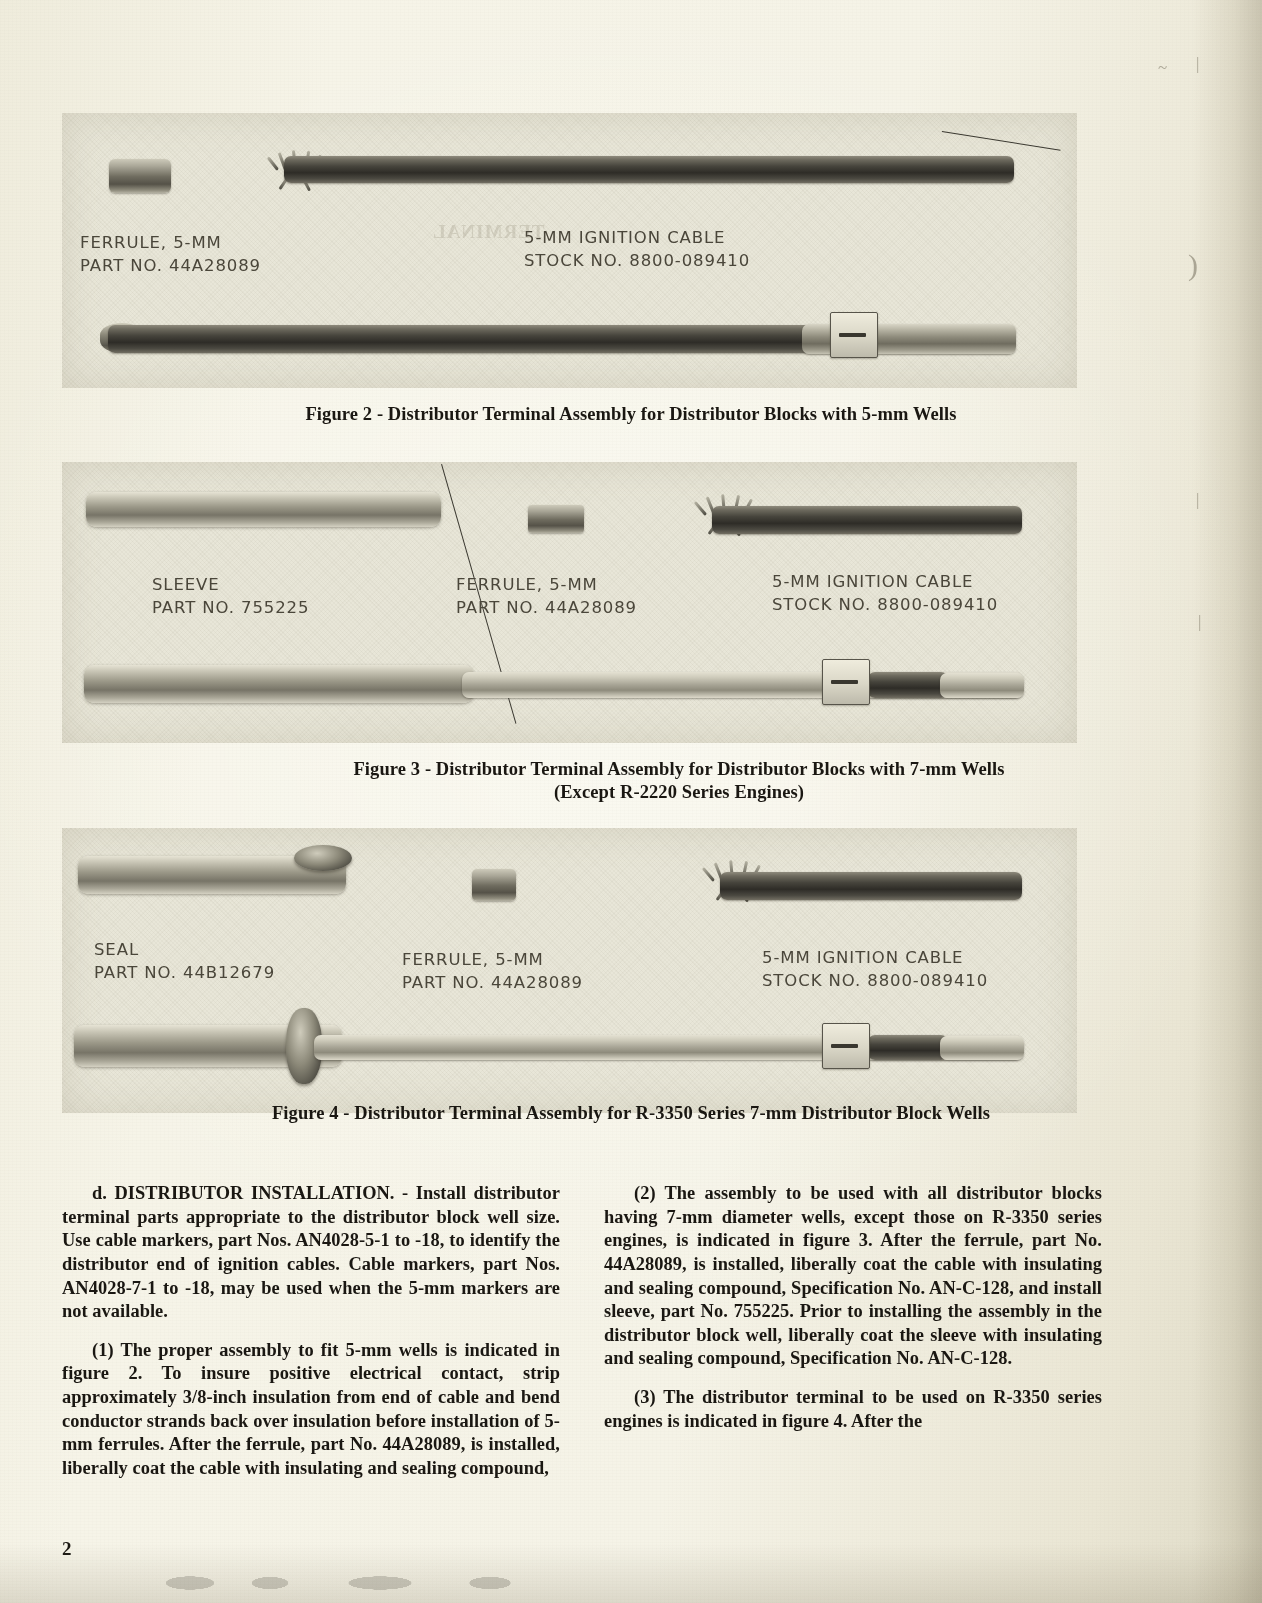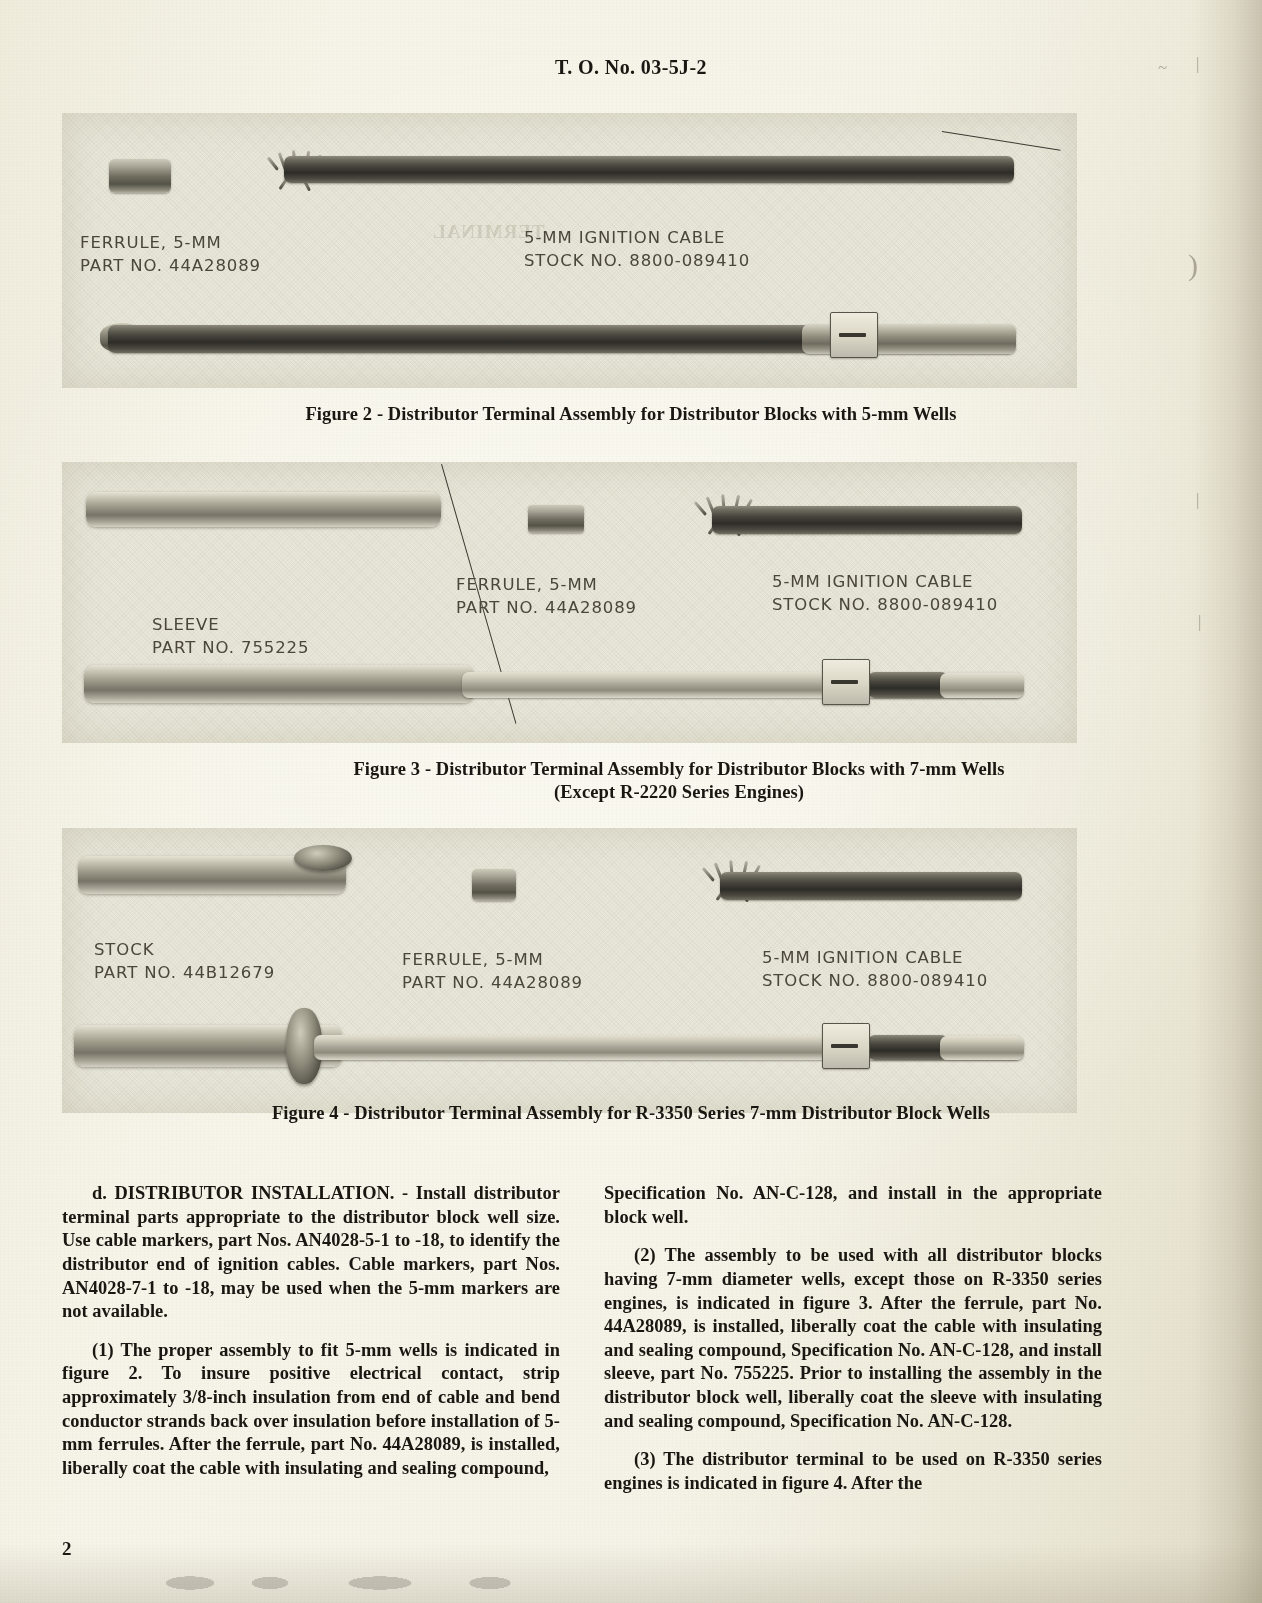--- a/index.html
+++ b/index.html
@@ -231,21 +231,20 @@
     pointer-events: none;
   }
 </style>
 </head>
 <body>
 
 <div class="page">
   <div class="paper-tone"></div>
   <div class="paper-grain"></div>
 
-  <div class="header">T. O. No. 03-5J-2</div>
 
   <div class="margin-mark" style="top:58px; left:1158px;">~</div>
   <div class="margin-mark" style="top:54px; left:1196px;">|</div>
   <div class="margin-mark" style="top:248px; left:1188px; font-size:30px;">)</div>
   <div class="margin-mark" style="top:490px; left:1196px;">|</div>
   <div class="margin-mark" style="top:612px; left:1198px;">|</div>
 
   <div class="figure-plate" style="left:62px; top:113px; width:1015px; height:275px;">
     <div class="plate-noise"></div>
     <div class="ghost" style="left:370px; top:108px;">TERMINAL</div>
@@ -297,21 +296,21 @@
       <span style="left:21px; top:-1px; height:21px; transform:rotate(-5deg);"></span>
       <span style="left:31px; top:0px;  height:20px; transform:rotate(12deg);"></span>
       <span style="left:40px; top:3px;  height:17px; transform:rotate(28deg);"></span>
       <span style="left:5px;  top:25px; height:15px; transform:rotate(36deg);"></span>
       <span style="left:36px; top:25px; height:15px; transform:rotate(-30deg);"></span>
     </div>
     <div class="cable" style="left:650px; top:44px; width:310px; height:28px;"></div>
 
     <div class="hairline" style="left:380px; top:2px; width:270px; height:1px; transform:rotate(74deg);"></div>
 
-    <div class="part-label" style="left:90px; top:111px;margin-top:40px;">
+    <div class="part-label" style="left:90px; top:111px;">
       <span>SLEEVE</span><br>
       <span>PART NO. 755225</span>
     </div>
     <div class="part-label" style="left:394px; top:111px;">
       <span>FERRULE, 5-MM</span><br>
       <span>PART NO. 44A28089</span>
     </div>
     <div class="part-label" style="left:710px; top:108px;">
       <span>5-MM IGNITION CABLE</span><br>
       <span>STOCK NO. 8800-089410</span>
@@ -343,21 +342,21 @@
       <span style="left:11px; top:0px;  height:20px; transform:rotate(-22deg);"></span>
       <span style="left:21px; top:-1px; height:21px; transform:rotate(-5deg);"></span>
       <span style="left:31px; top:0px;  height:20px; transform:rotate(12deg);"></span>
       <span style="left:40px; top:3px;  height:17px; transform:rotate(28deg);"></span>
       <span style="left:5px;  top:25px; height:15px; transform:rotate(36deg);"></span>
       <span style="left:36px; top:25px; height:15px; transform:rotate(-30deg);"></span>
     </div>
     <div class="cable" style="left:658px; top:44px; width:302px; height:28px;"></div>
 
     <div class="part-label" style="left:32px; top:110px;">
-      <span>STOCK</span><br>
+      <span>SEAL</span><br>
       <span>PART NO. 44B12679</span>
     </div>
     <div class="part-label" style="left:340px; top:120px;">
       <span>FERRULE, 5-MM</span><br>
       <span>PART NO. 44A28089</span>
     </div>
     <div class="part-label" style="left:700px; top:118px;">
       <span>5-MM IGNITION CABLE</span><br>
       <span>STOCK NO. 8800-089410</span>
     </div>
@@ -375,21 +374,20 @@
   <div class="caption" style="top:1102px;">
     <span>Figure 4 - Distributor Terminal Assembly for R-3350 Series 7-mm Distributor Block Wells</span>
   </div>
 
   <div class="body-cols">
     <div class="col">
       <p class="indent">d. DISTRIBUTOR INSTALLATION. - Install distributor terminal parts appropriate to the distributor block well size. Use cable markers, part Nos. AN4028-5-1 to -18, to identify the distributor end of ignition cables. Cable markers, part Nos. AN4028-7-1 to -18, may be used when the 5-mm markers are not available.</p>
       <p class="indent">(1) The proper assembly to fit 5-mm wells is indicated in figure 2. To insure positive electrical contact, strip approximately 3/8-inch insulation from end of cable and bend conductor strands back over insulation before installation of 5-mm ferrules. After the ferrule, part No. 44A28089, is installed, liberally coat the cable with insulating and sealing compound,</p>
     </div>
     <div class="col">
-      <p class="no-indent">Specification No. AN-C-128, and install in the appropriate block well.</p>
       <p class="indent">(2) The assembly to be used with all distributor blocks having 7-mm diameter wells, except those on R-3350 series engines, is indicated in figure 3. After the ferrule, part No. 44A28089, is installed, liberally coat the cable with insulating and sealing compound, Specification No. AN-C-128, and install sleeve, part No. 755225. Prior to installing the assembly in the distributor block well, liberally coat the sleeve with insulating and sealing compound, Specification No. AN-C-128.</p>
       <p class="indent">(3) The distributor terminal to be used on R-3350 series engines is indicated in figure 4. After the</p>
     </div>
   </div>
 
   <div class="page-number">2</div>
   <div class="bottom-bleed"></div>
 
   <div class="edge-dark-right"></div>
   <div class="edge-dark-bottom"></div>

